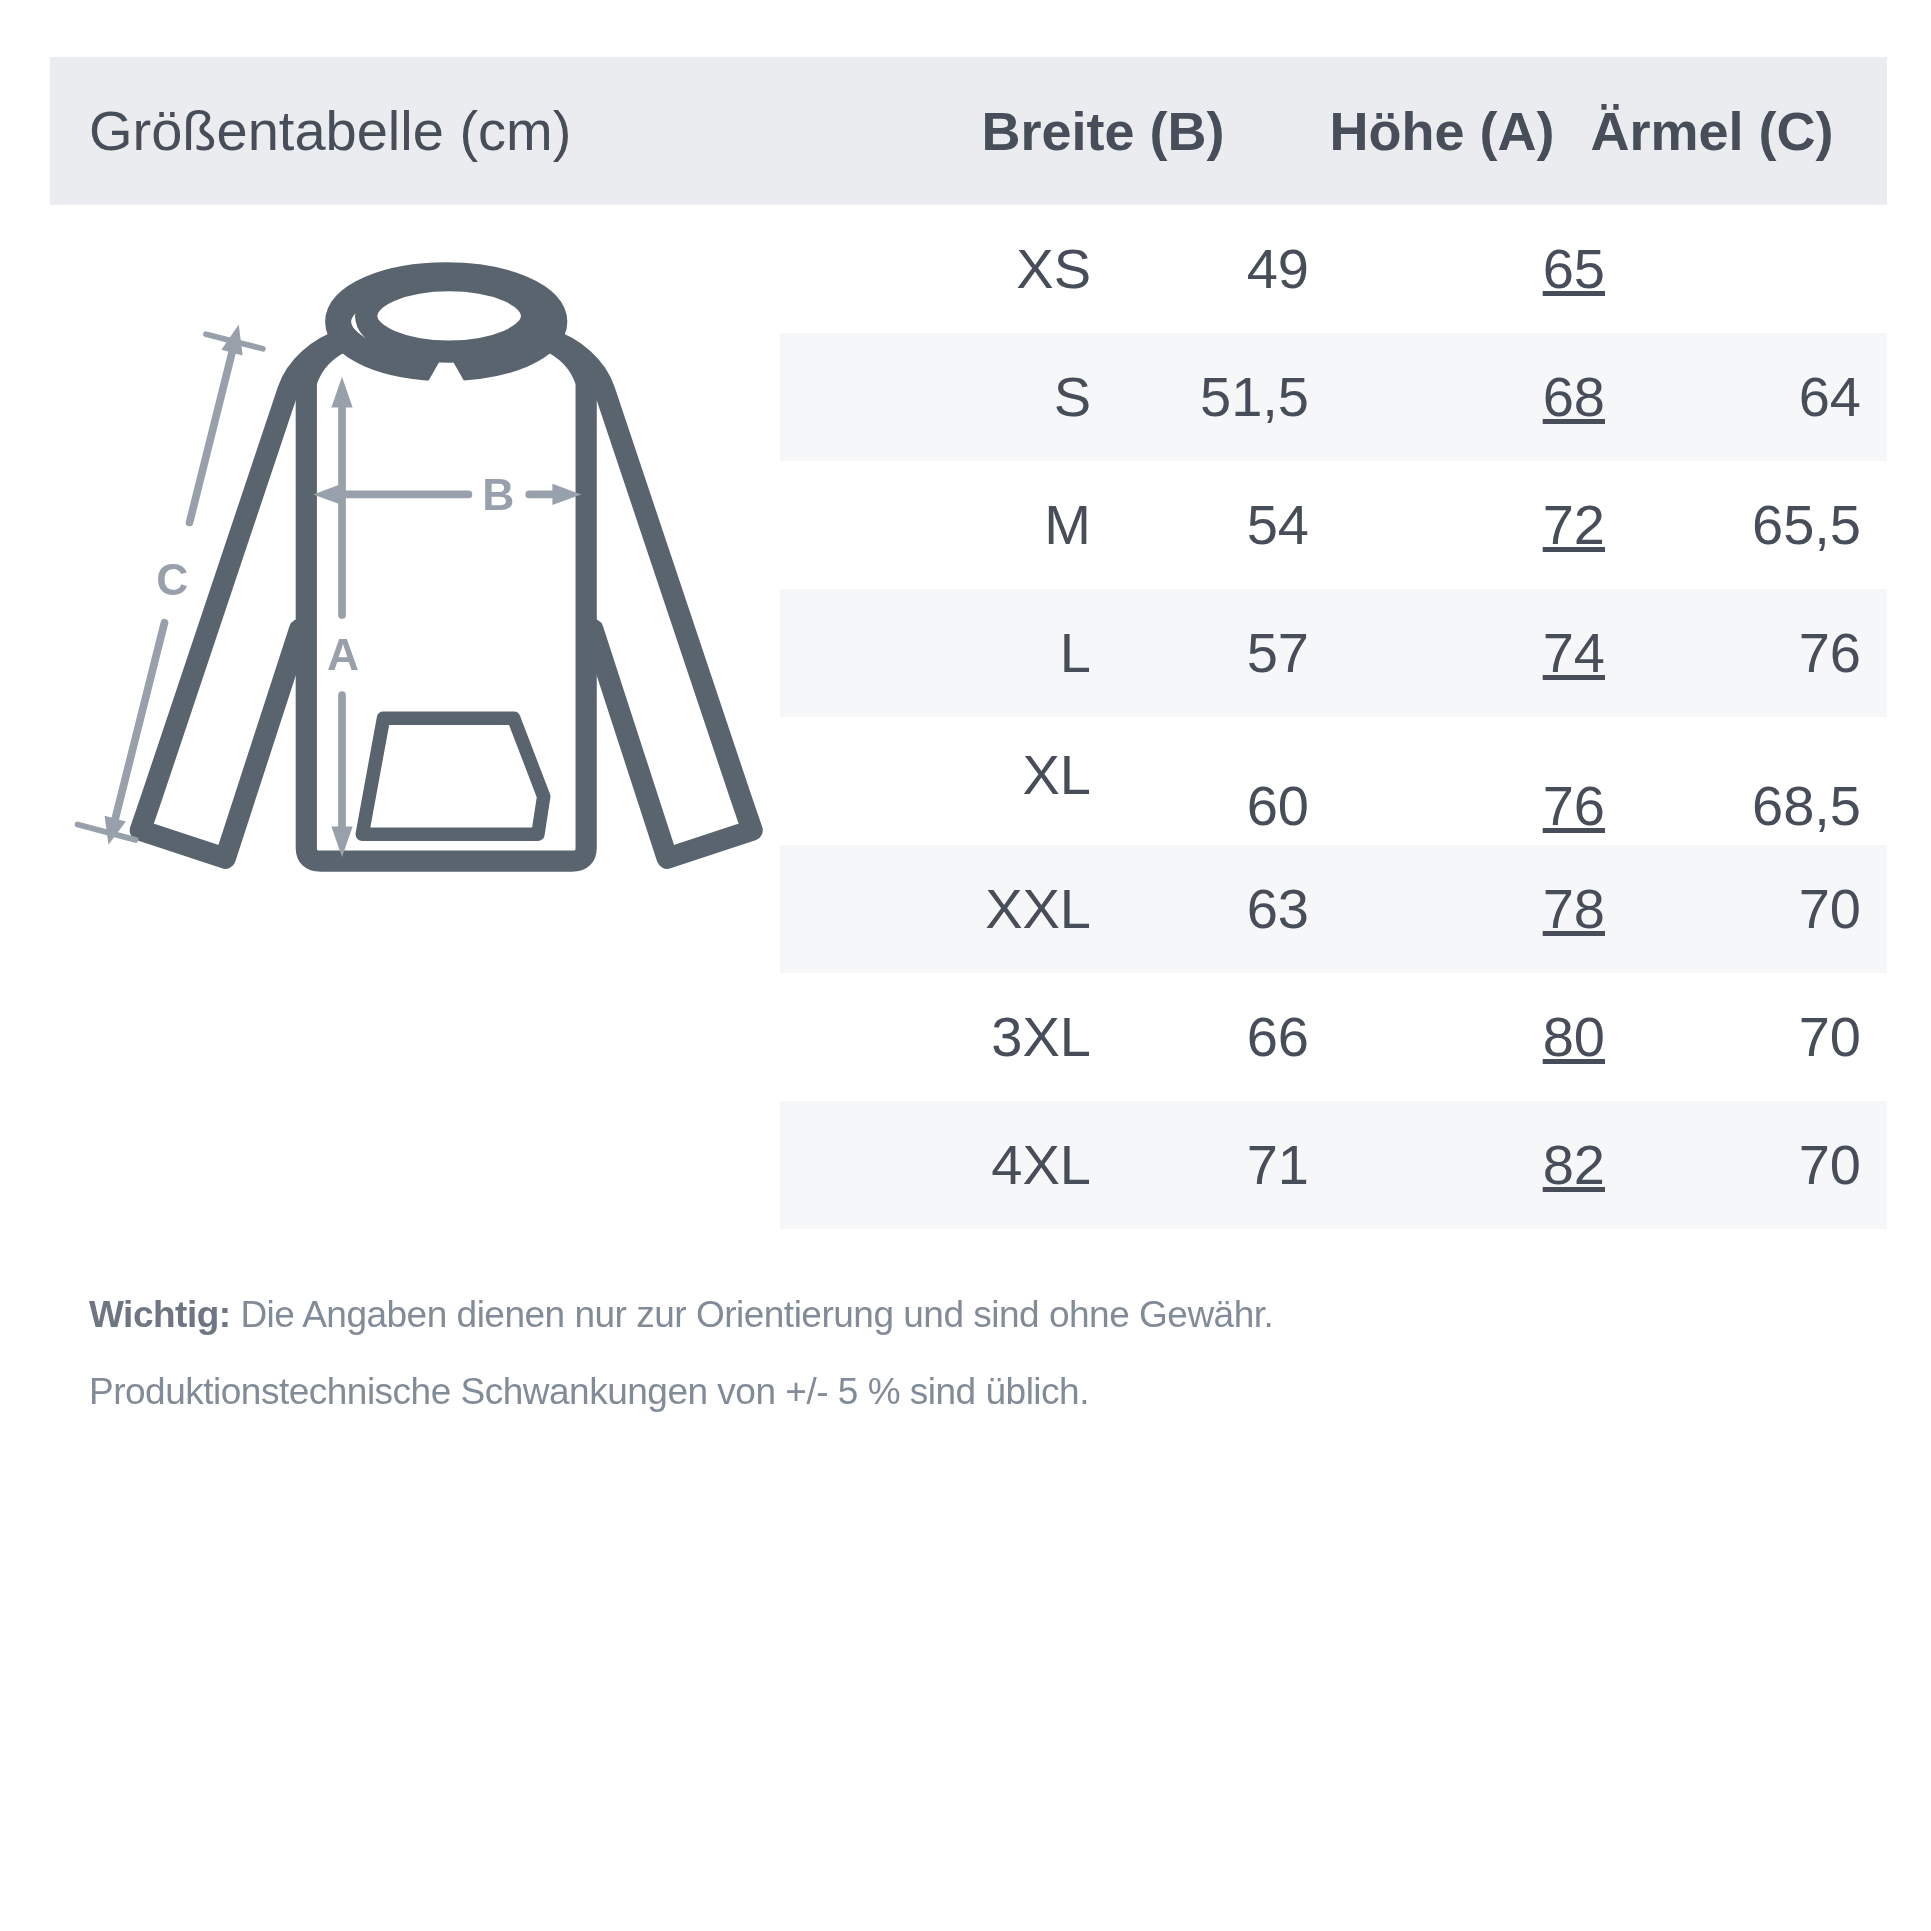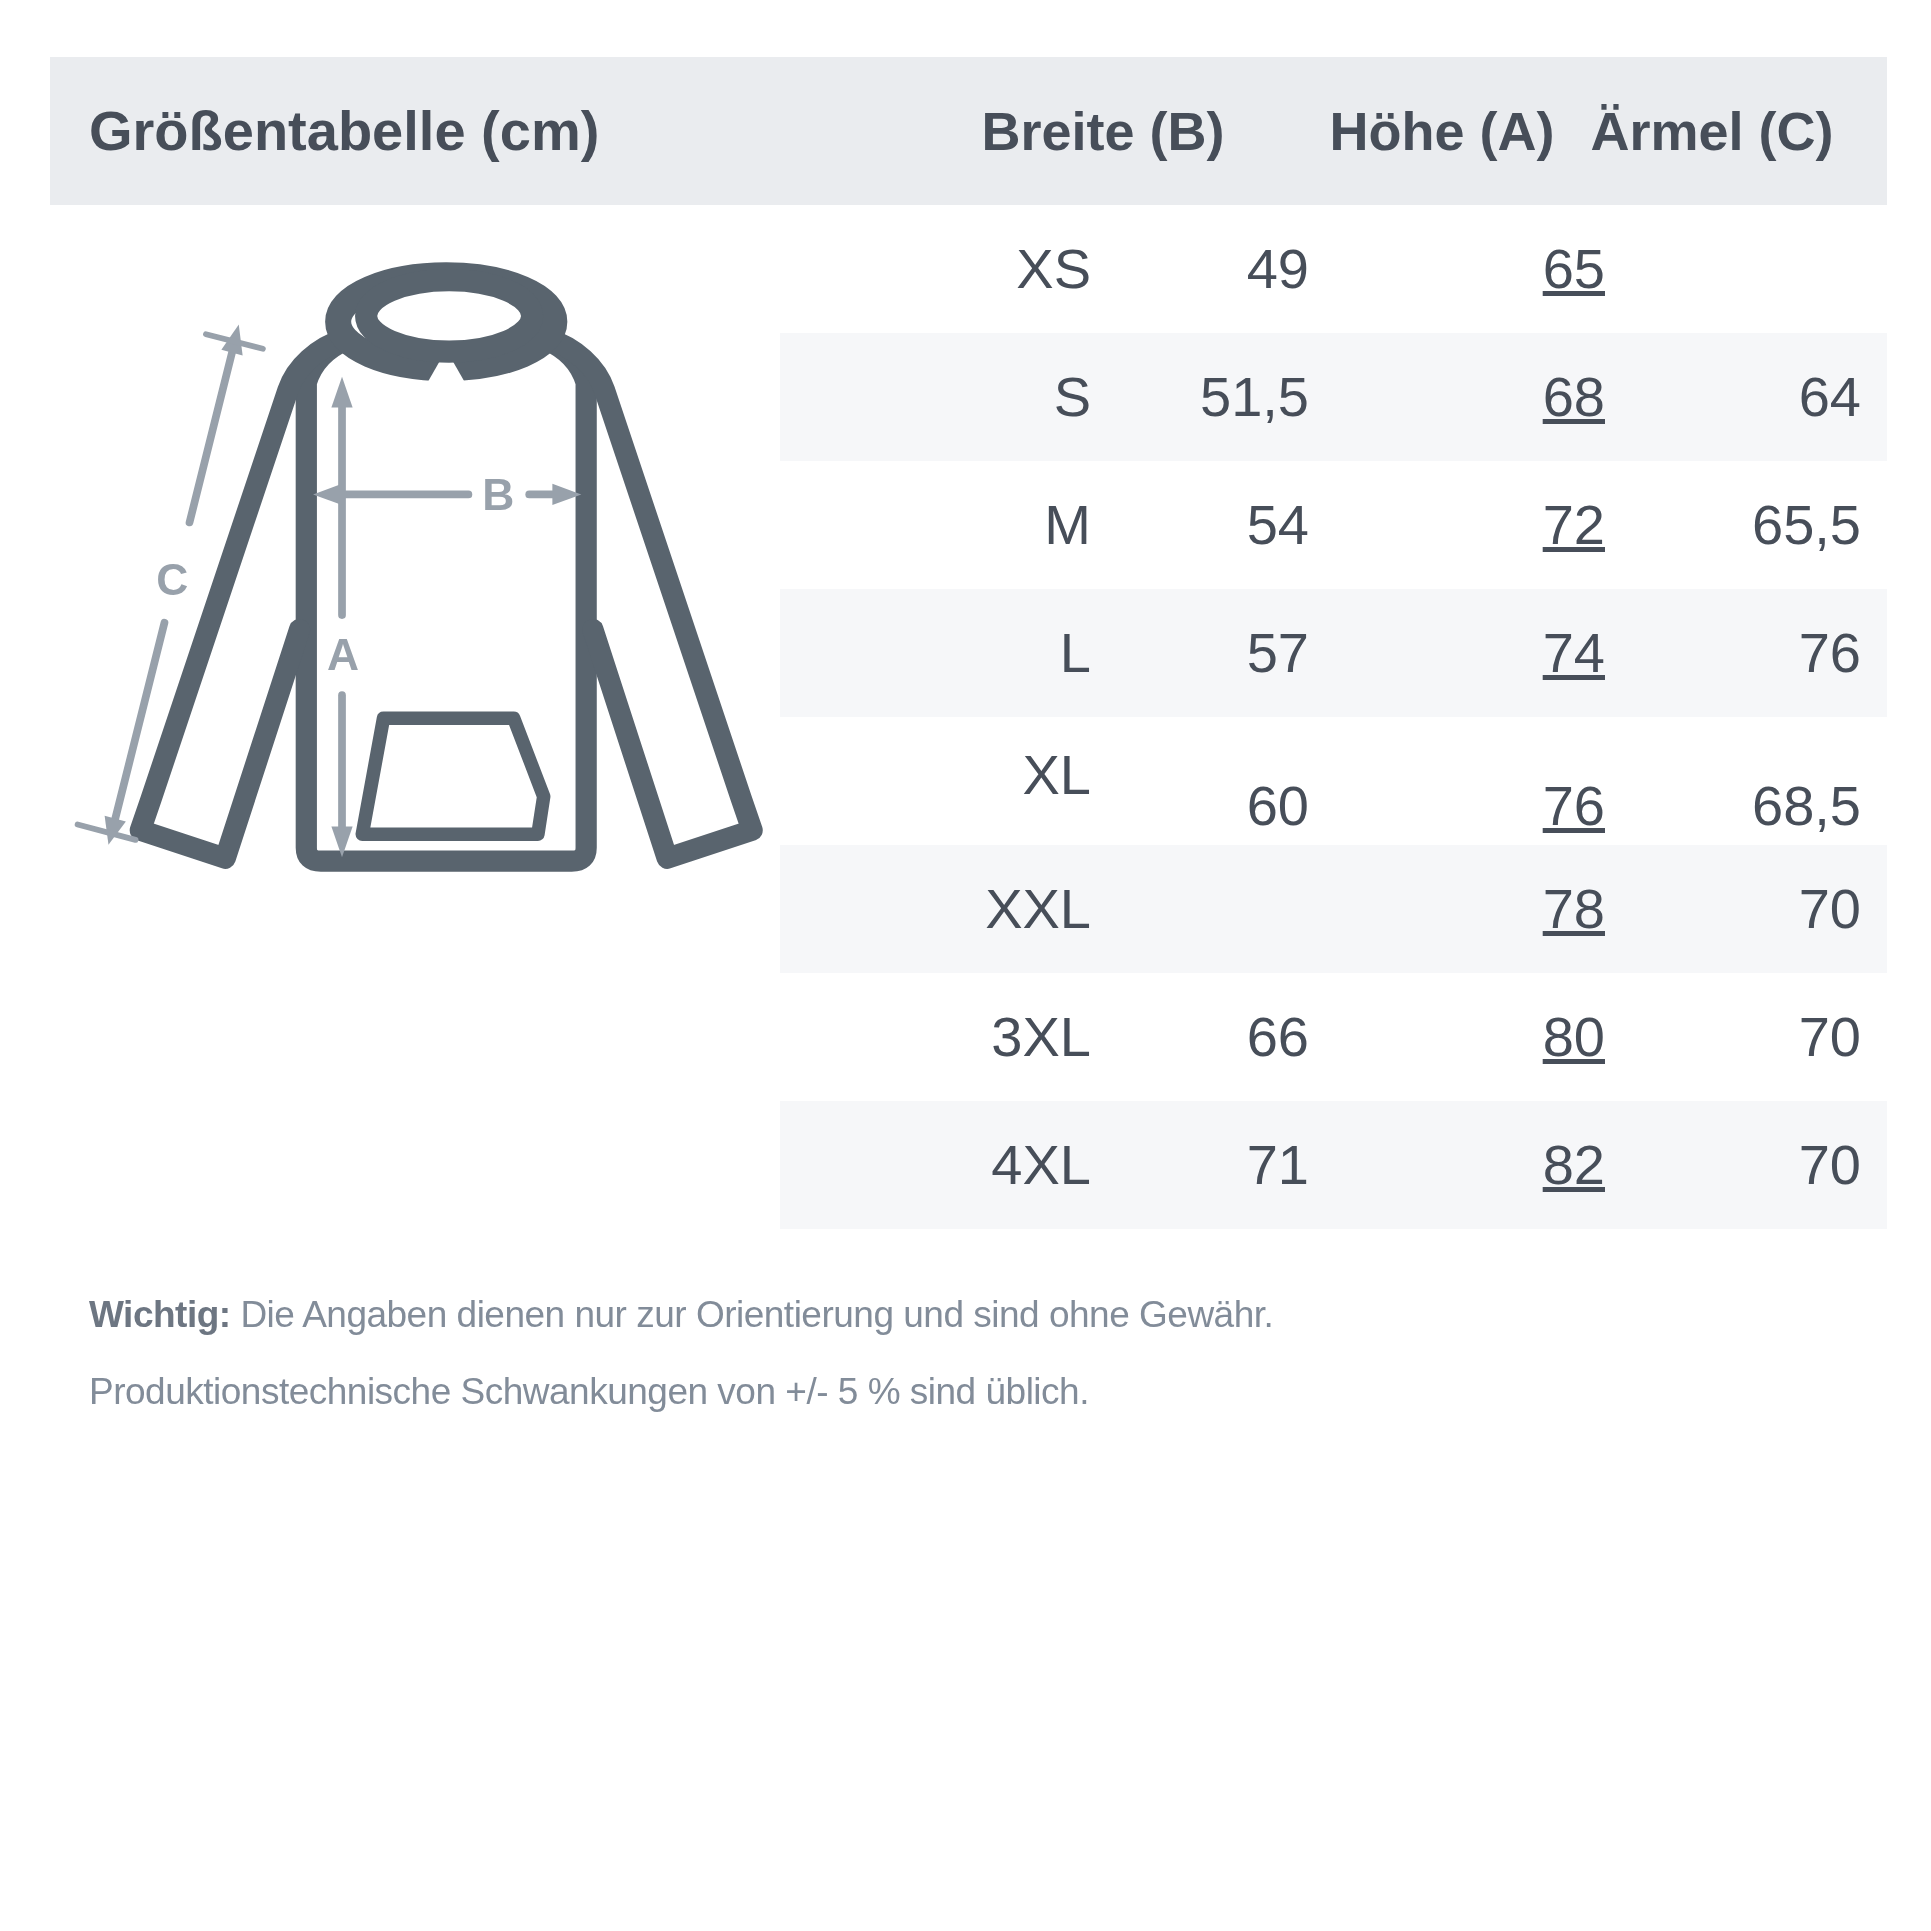--- a/index.html
+++ b/index.html
@@ -8,21 +8,21 @@
     font-family:"Liberation Sans","DejaVu Sans",sans-serif;
     color:var(--table-text,#474e59);
   }
   
   .header-band{
     position:absolute;left:50px;top:57px;width:1837px;height:148px;
     background:var(--header-bg,#eaecef);
   }
   .page-title{
     position:absolute;left:39px;top:0;height:148px;line-height:148px;
-    font-size:56px;font-weight:bold;color:var(--table-text,#474e59);white-space:nowrap;
+    font-size:56px;font-weight:normal;color:var(--table-text,#474e59);white-space:nowrap;
   }
   .col-head{
     position:absolute;top:0;height:148px;line-height:148px;width:290px;
     text-align:center;font-size:54px;font-weight:bold;color:var(--table-text,#474e59);white-space:nowrap;
   }
   .col-head.breite{left:908px;}
   .col-head.hoehe{left:1247px;}
   .col-head.aermel{left:1517px;}
   
   .rows{position:absolute;left:0;top:205px;width:1931px;}
@@ -109,20 +109,21 @@
 
       <span class="cell size">XL</span>
       <span class="cell c-b">60</span>
       <span class="cell c-h">76</span>
       <span class="cell c-a">68,5</span>
     </div>
 
     <div class="row striped">
       <div class="stripe"></div>
       <span class="cell size">XXL</span>
+      <span class="cell c-b">63</span>
       <span class="cell c-h">78</span>
       <span class="cell c-a">70</span>
     </div>
 
     <div class="row">
 
       <span class="cell size">3XL</span>
       <span class="cell c-b">66</span>
       <span class="cell c-h">80</span>
       <span class="cell c-a">70</span>

